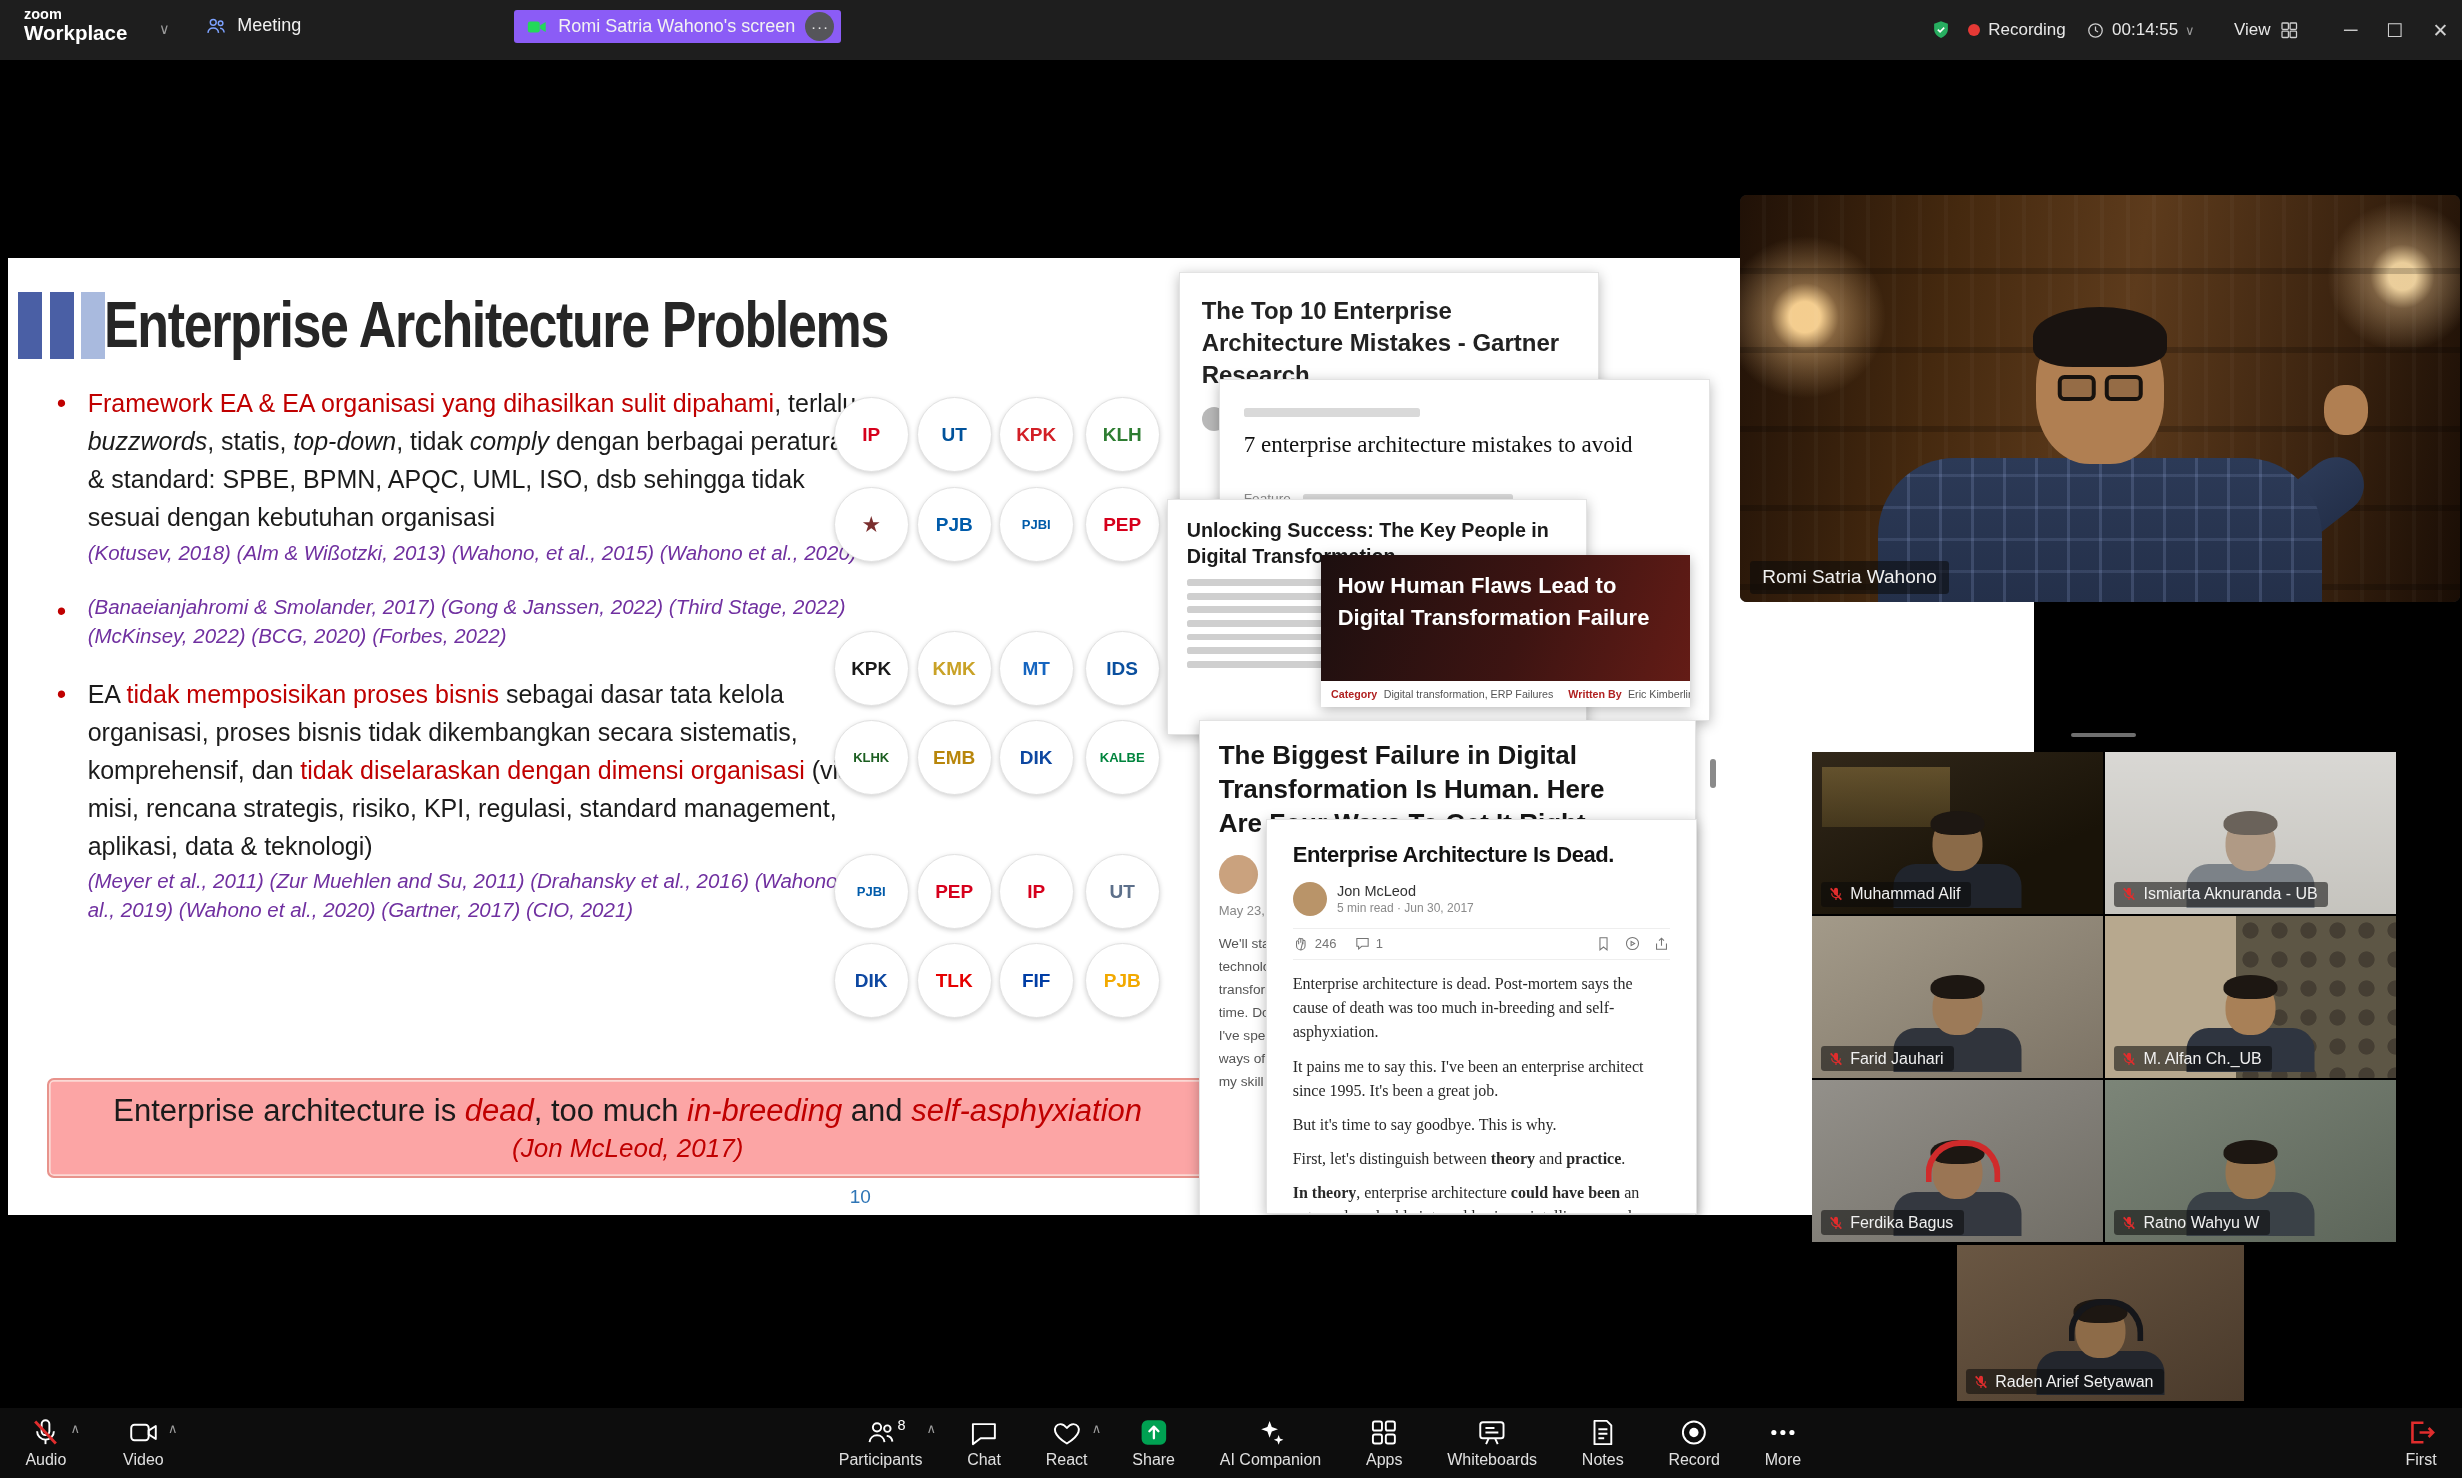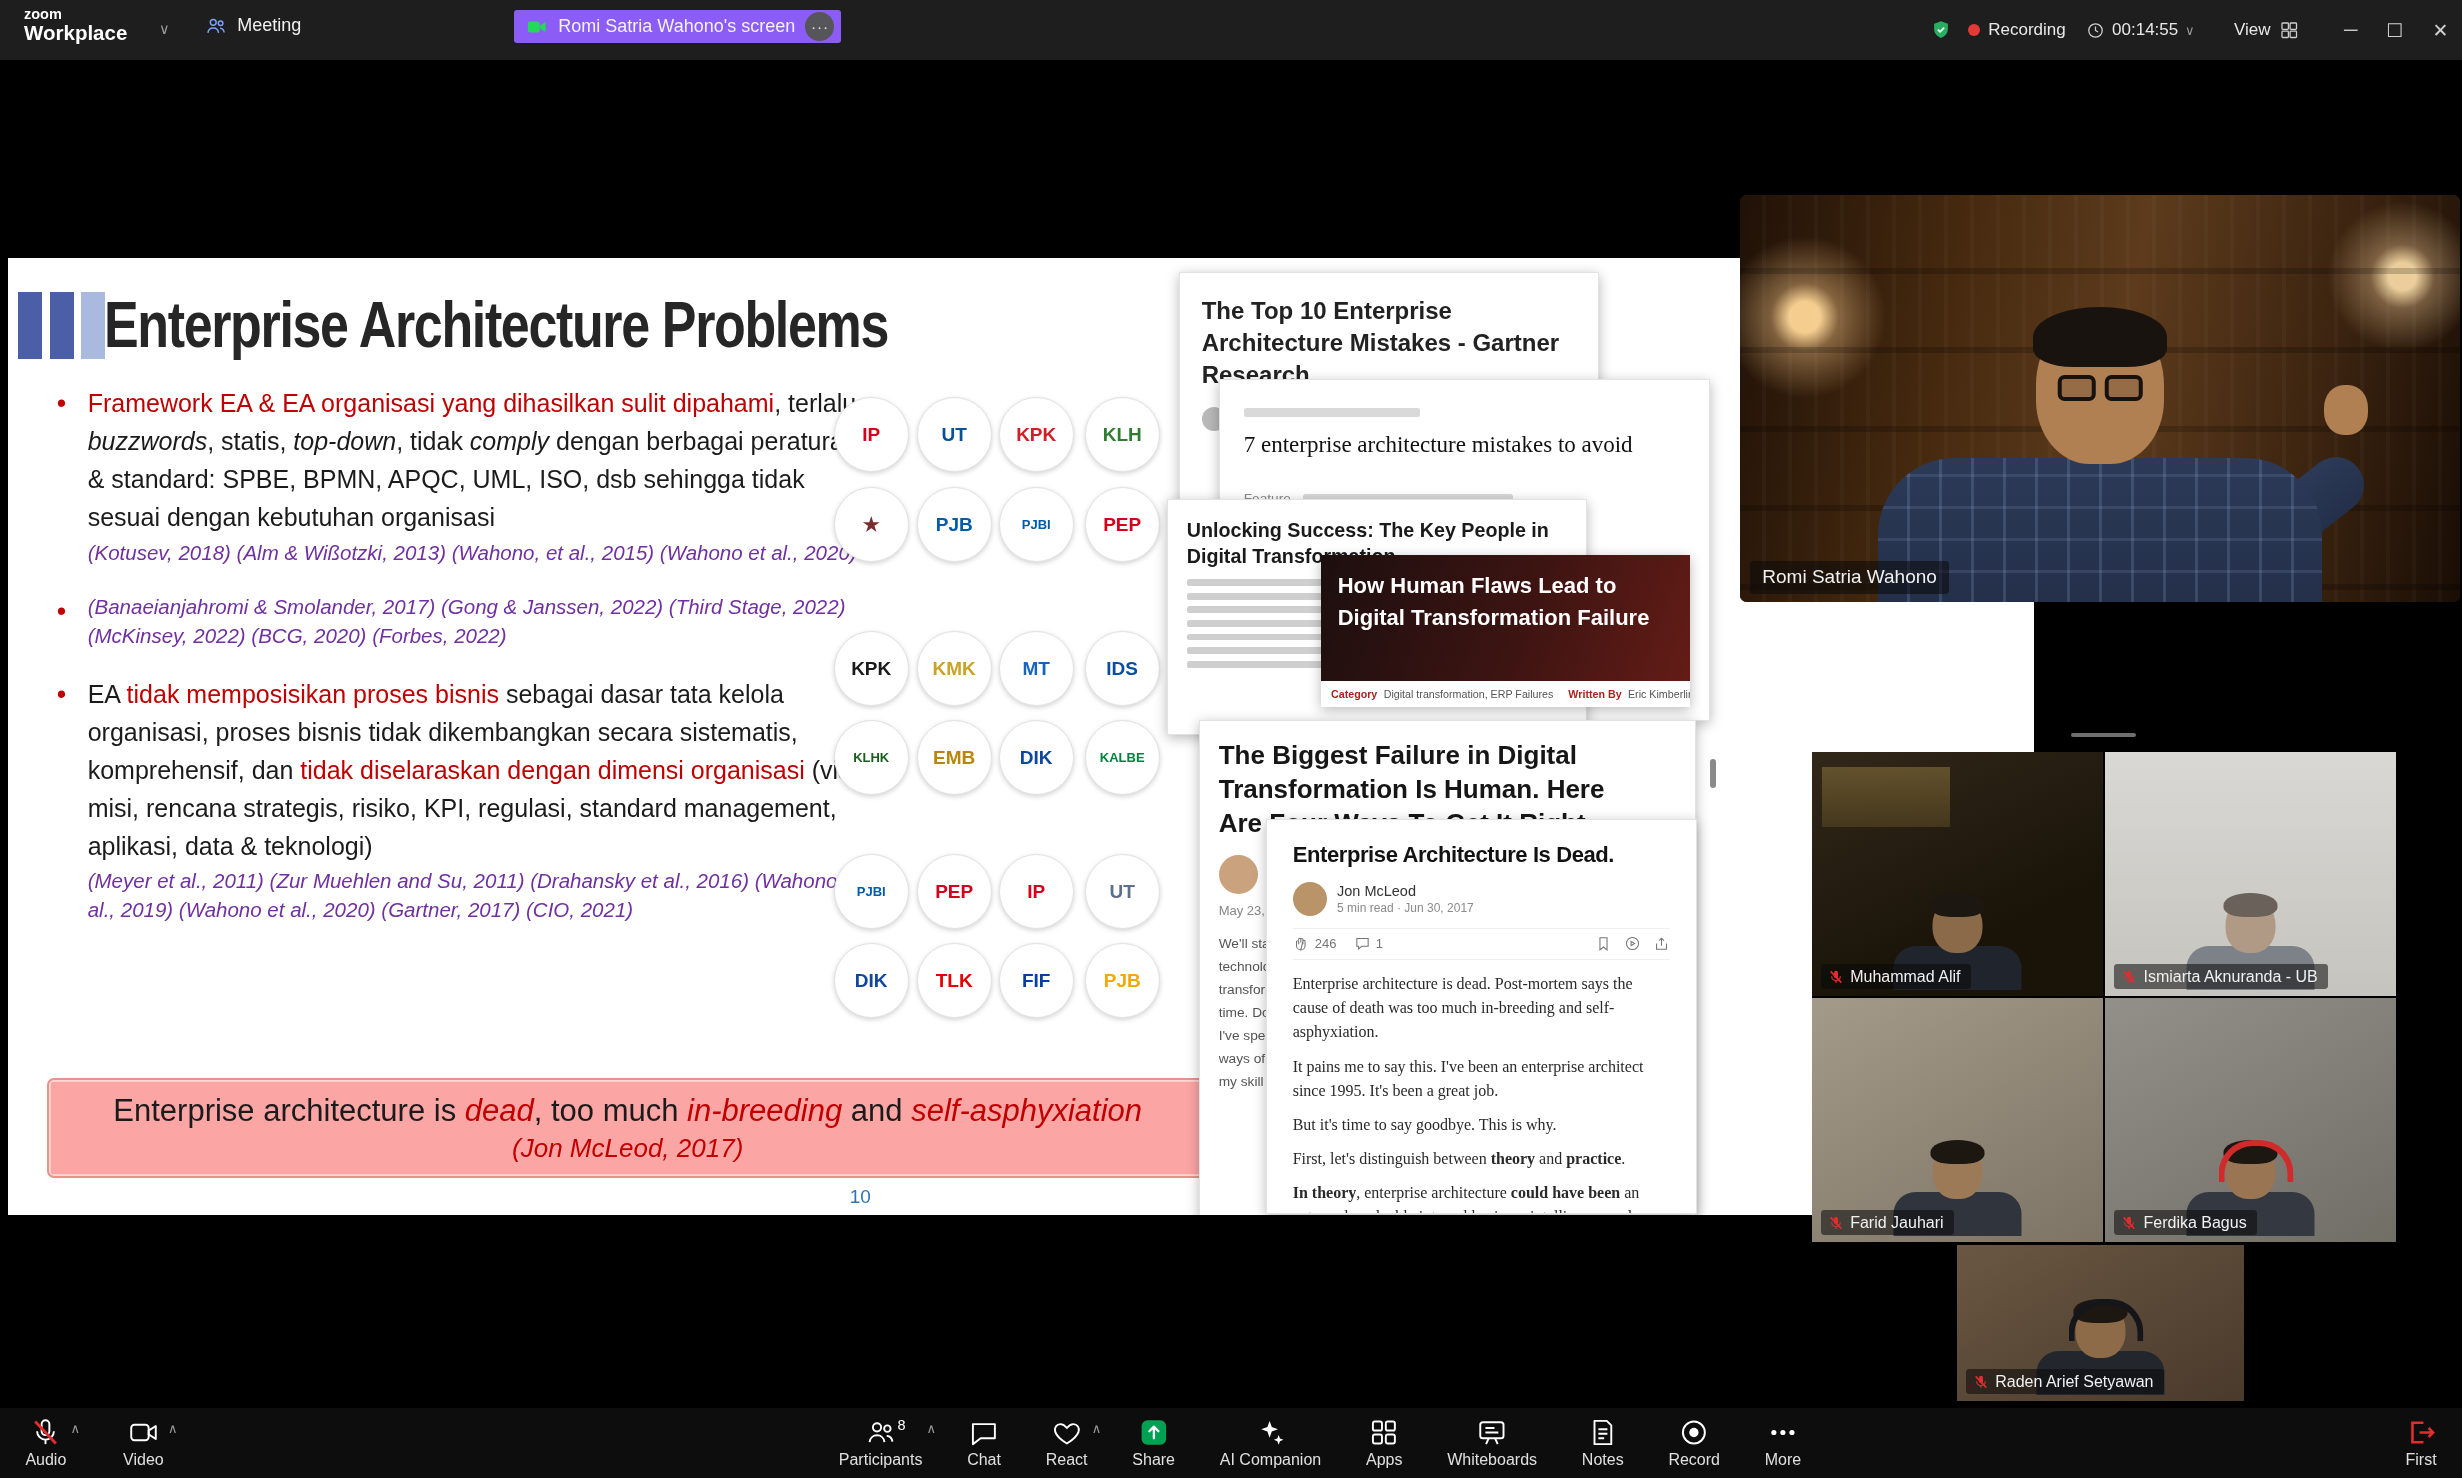--- a/index.html
+++ b/index.html
@@ -512,49 +512,79 @@
       <div class="chip">
         <svg class="chip-mic" viewBox="0 0 24 24">
           <rect x="9" y="2.5" width="6" height="11.5" rx="3" fill="#e02d2d"></rect>
           <path d="M5.5 11a6.5 6.5 0 0 0 13 0" fill="none" stroke="#e02d2d" stroke-width="1.8"></path>
           <line x1="12" y1="17.5" x2="12" y2="21" stroke="#e02d2d" stroke-width="1.8"></line>
           <line x1="4" y1="3.5" x2="20" y2="20.5" stroke="#e02d2d" stroke-width="2.4"></line>
         </svg>
         <span>Farid Jauhari</span>
       </div>
     </div>
-    <div class="tile t4">
+    <div class="tile t3">
       <div class="pr">
         <div class="hd"></div>
         <div class="bd"></div>
       </div>
       <div class="chip">
         <svg class="chip-mic" viewBox="0 0 24 24">
           <rect x="9" y="2.5" width="6" height="11.5" rx="3" fill="#e02d2d"></rect>
           <path d="M5.5 11a6.5 6.5 0 0 0 13 0" fill="none" stroke="#e02d2d" stroke-width="1.8"></path>
           <line x1="12" y1="17.5" x2="12" y2="21" stroke="#e02d2d" stroke-width="1.8"></line>
           <line x1="4" y1="3.5" x2="20" y2="20.5" stroke="#e02d2d" stroke-width="2.4"></line>
         </svg>
-        <span>Ferdika Bagus</span>
-      </div>
-    </div>
-  </div>
-<div class="solo-slot" id="solo-slot">
-    <div class="tile t6">
+        <span>M. Alfan Ch._UB</span>
+      </div>
+    </div>
+    <div class="tile t4">
       <div class="pr">
         <div class="hd"></div>
         <div class="bd"></div>
       </div>
       <div class="chip">
         <svg class="chip-mic" viewBox="0 0 24 24">
           <rect x="9" y="2.5" width="6" height="11.5" rx="3" fill="#e02d2d"></rect>
           <path d="M5.5 11a6.5 6.5 0 0 0 13 0" fill="none" stroke="#e02d2d" stroke-width="1.8"></path>
           <line x1="12" y1="17.5" x2="12" y2="21" stroke="#e02d2d" stroke-width="1.8"></line>
           <line x1="4" y1="3.5" x2="20" y2="20.5" stroke="#e02d2d" stroke-width="2.4"></line>
         </svg>
+        <span>Ferdika Bagus</span>
+      </div>
+    </div>
+    <div class="tile t5">
+      <div class="pr">
+        <div class="hd"></div>
+        <div class="bd"></div>
+      </div>
+      <div class="chip">
+        <svg class="chip-mic" viewBox="0 0 24 24">
+          <rect x="9" y="2.5" width="6" height="11.5" rx="3" fill="#e02d2d"></rect>
+          <path d="M5.5 11a6.5 6.5 0 0 0 13 0" fill="none" stroke="#e02d2d" stroke-width="1.8"></path>
+          <line x1="12" y1="17.5" x2="12" y2="21" stroke="#e02d2d" stroke-width="1.8"></line>
+          <line x1="4" y1="3.5" x2="20" y2="20.5" stroke="#e02d2d" stroke-width="2.4"></line>
+        </svg>
+        <span>Ratno Wahyu W</span>
+      </div>
+    </div>
+  </div>
+<div class="solo-slot" id="solo-slot">
+    <div class="tile t6">
+      <div class="pr">
+        <div class="hd"></div>
+        <div class="bd"></div>
+      </div>
+      <div class="chip">
+        <svg class="chip-mic" viewBox="0 0 24 24">
+          <rect x="9" y="2.5" width="6" height="11.5" rx="3" fill="#e02d2d"></rect>
+          <path d="M5.5 11a6.5 6.5 0 0 0 13 0" fill="none" stroke="#e02d2d" stroke-width="1.8"></path>
+          <line x1="12" y1="17.5" x2="12" y2="21" stroke="#e02d2d" stroke-width="1.8"></line>
+          <line x1="4" y1="3.5" x2="20" y2="20.5" stroke="#e02d2d" stroke-width="2.4"></line>
+        </svg>
         <span>Raden Arief Setyawan</span>
       </div>
     </div>
   </div>
 
 <div class="toolbar">
   <div class="tb-left" id="tb-left">
       <button class="tb-item">
         <span>
           <svg viewBox="0 0 24 24">

